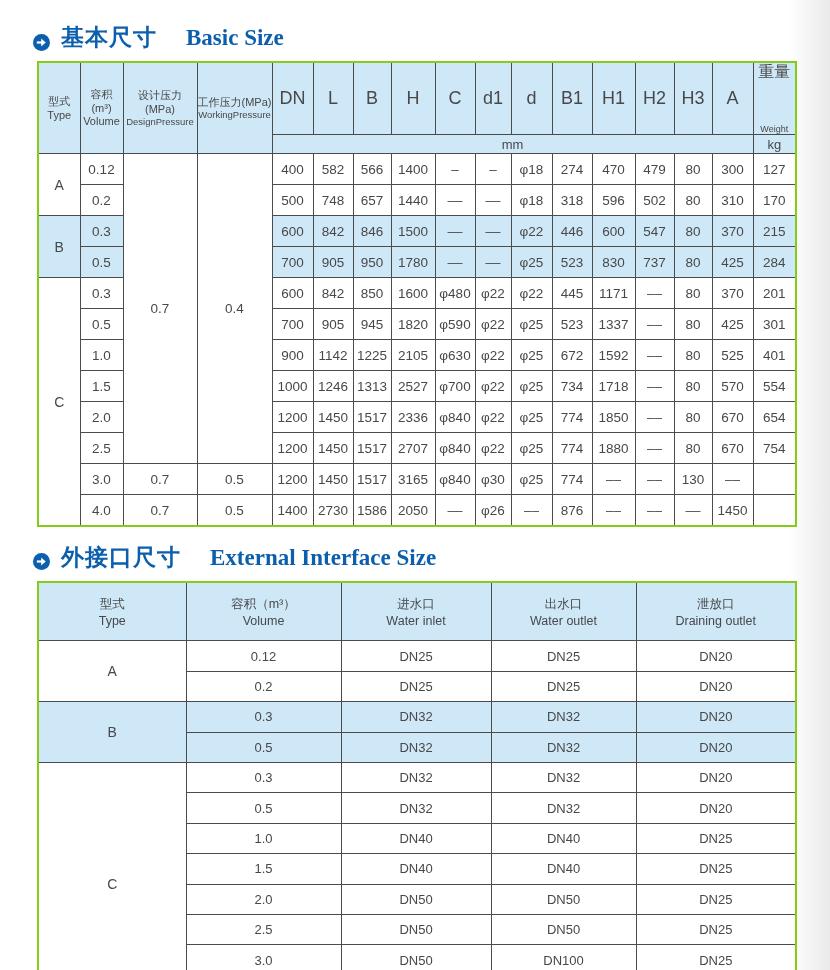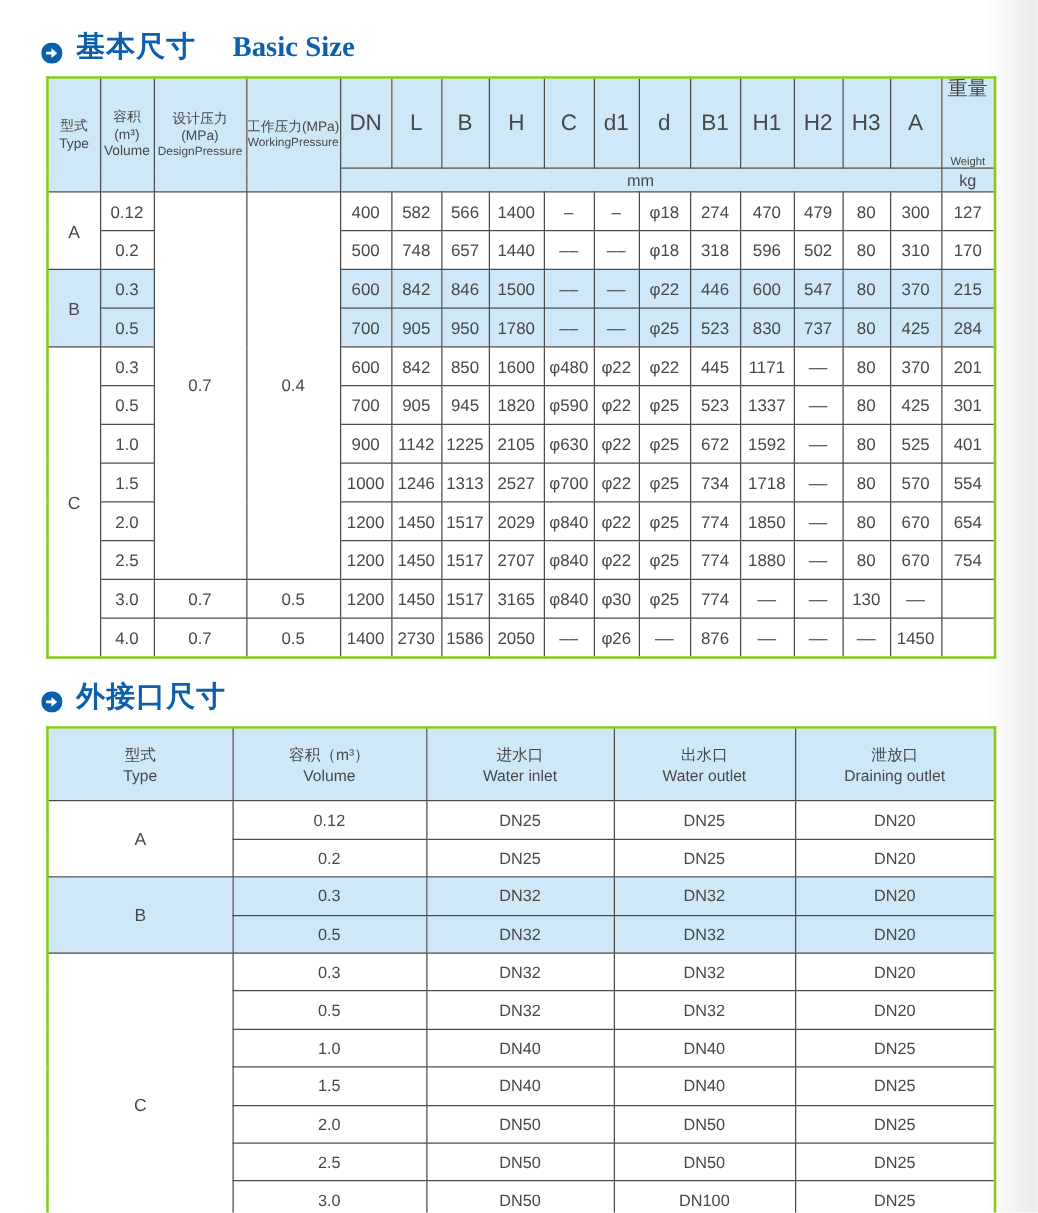--- a/index.html
+++ b/index.html
@@ -266,21 +266,21 @@
           <td>––</td>
           <td>80</td>
           <td>570</td>
           <td>554</td>
         </tr>
         <tr>
           <td>2.0</td>
           <td>1200</td>
           <td>1450</td>
           <td>1517</td>
-          <td>2029</td>
+          <td>2336</td>
           <td>φ840</td>
           <td>φ22</td>
           <td>φ25</td>
           <td>774</td>
           <td>1850</td>
           <td>––</td>
           <td>80</td>
           <td>670</td>
           <td>654</td>
         </tr>
@@ -343,20 +343,21 @@
 
   <h2 class="sec-title">
     <span class="arrow-badge">
       <svg width="17" height="17" viewBox="0 0 20 20">
         <circle cx="10" cy="10" r="10" fill="#0c5fad"></circle>
         <path d="M4.5 10 H11" stroke="#ffffff" stroke-width="2.6"></path>
         <path d="M9.6 5.4 L15 10 L9.6 14.6 Z" fill="#ffffff"></path>
       </svg>
     </span>
     <span class="tz">外接口尺寸</span>
+    <span class="te">External Interface Size</span>
   </h2>
 
   <table class="tbl" id="iface-table">
     <colgroup>
       <col style="width:148px">
         <col style="width:155px">
         <col style="width:150px">
         <col style="width:145px">
         <col style="width:160px">
     </colgroup>

